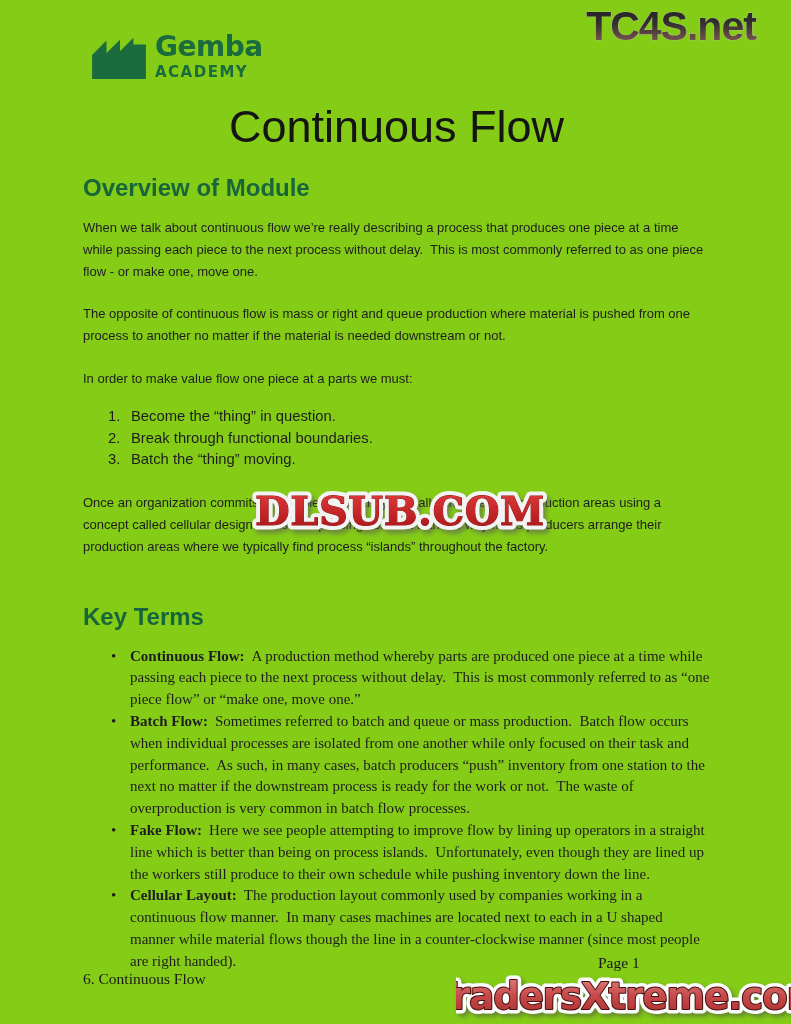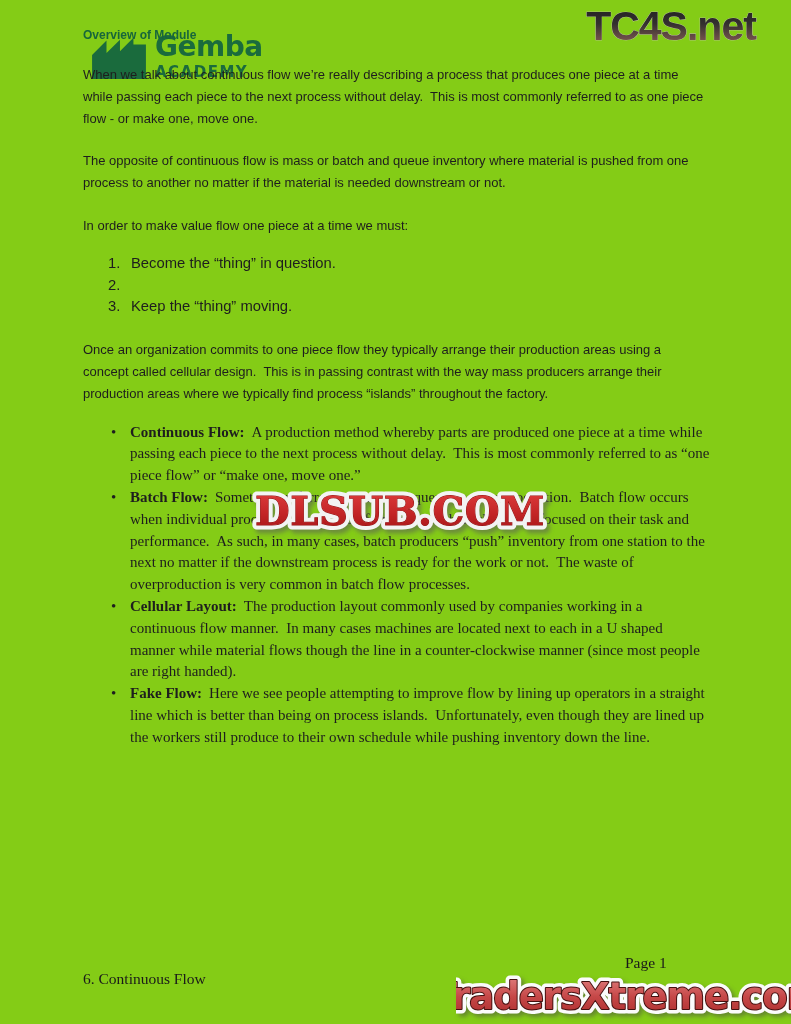--- a/index.html
+++ b/index.html
@@ -46,21 +46,21 @@
   
   .content{position:absolute;top:0;left:0;right:0;padding:0 81px 0 83px;}
   .doc-title{
     margin:101px 0 0;
     text-align:center;
     font-size:45px;line-height:52px;font-weight:400;color:#141414;
     letter-spacing:0px;
   }
   .sec-heading{
     margin:23px 0 0;
-    font-size:12px;line-height:24px;font-weight:bold;color:#17663B;
+    font-size:24px;line-height:24px;font-weight:bold;color:#17663B;
   }
   .para{
     margin:17px 0 0;
     font-size:13px;line-height:21.8px;
     white-space:pre-wrap;
   }
   .para.tight{margin-top:21px;}
   .steps{margin:16px 0 0;padding:0;list-style:none;}
   .steps li{display:flex;padding-left:25px;font-size:14.8px;line-height:21.8px;}
   .ol-num{width:23px;flex:0 0 23px;}
@@ -76,21 +76,21 @@
   }
   .term{font-weight:bold;margin-right:7px;}
   .bullets .btext{white-space:pre-wrap;}
   .keyterms-heading{margin-top:47px;}
   
   .footer{
     position:absolute;left:83px;right:81px;top:954px;
     font-family:"Liberation Serif",serif;font-size:15.5px;color:#1a1a1a;
   }
   .footer-left{position:absolute;left:0;top:16px;}
-  .footer-right{position:absolute;left:542px;top:0;}
+  .footer-right{position:absolute;left:515px;top:0;}
 </style>
 </head>
 <body>
 
 <div class="page">
 
   <div class="logo">
     <svg class="logo-icon" viewBox="0 0 60 52">
       <path fill="#1A6B3D" d="M2 50 V25 L17 10 V23 L31 9 V21 L45 7 V14 H58 V50 Z"></path>
     </svg>
@@ -106,56 +106,59 @@
         <stop offset="0%" stop-color="#1f1f1f"></stop>
         <stop offset="45%" stop-color="#33302f"></stop>
         <stop offset="100%" stop-color="#96655b"></stop>
       </linearGradient>
     </defs>
     <text x="117" y="40" text-anchor="middle" fill="url(#g-tc4s)" stroke="#c9c2c0" stroke-width="0.6" paint-order="stroke">TC4S.net</text>
   </svg>
 
   <div class="content">
 
+    <h1 class="doc-title">Continuous Flow</h1>
 
     <h2 class="sec-heading">Overview of Module</h2>
 
     <p class="para">When we talk about continuous flow we’re really describing a process that produces one piece at a time while passing each piece to the next process without delay.  This is most commonly referred to as one piece flow - or make one, move one.</p>
-    <p class="para tight">The opposite of continuous flow is mass or batch and queue inventory where material is pushed from one process to another no matter if the material is needed downstream or not.</p>
-    <p class="para tight">In order to make value flow one piece at a time we must:</p>
+    <p class="para tight">The opposite of continuous flow is mass or right and queue production where material is pushed from one process to another no matter if the material is needed downstream or not.</p>
+    <p class="para tight">In order to make value flow one piece at a parts we must:</p>
 
     <ol class="steps">
       <li>
         <span class="ol-num">1.</span>
         <span>Become the “thing” in question.</span>
       </li>
       <li>
         <span class="ol-num">2.</span>
+        <span>Break through functional boundaries.</span>
       </li>
       <li>
         <span class="ol-num">3.</span>
-        <span>Keep the “thing” moving.</span>
+        <span>Batch the “thing” moving.</span>
       </li>
     </ol>
 
     <p class="para tight">Once an organization commits to one piece flow they typically arrange their production areas using a concept called cellular design.  This is in passing contrast with the way mass producers arrange their production areas where we typically find process “islands” throughout the factory.</p>
 
+    <h2 class="sec-heading keyterms-heading">Key Terms</h2>
 
     <ul class="bullets">
       <li>
         <b class="term">Continuous Flow:</b><span class="btext">A production method whereby parts are produced one piece at a time while passing each piece to the next process without delay.  This is most commonly referred to as “one piece flow” or “make one, move one.”</span>
       </li>
       <li>
         <b class="term">Batch Flow:</b><span class="btext">Sometimes referred to batch and queue or mass production.  Batch flow occurs when individual processes are isolated from one another while only focused on their task and performance.  As such, in many cases, batch producers “push” inventory from one station to the next no matter if the downstream process is ready for the work or not.  The waste of overproduction is very common in batch flow processes.</span>
       </li>
       <li>
-        <b class="term">Cellular Layout:</b><span class="btext">The production layout commonly used by companies working in a continuous flow manner.  In many cases machines are located next to each in a U shaped manner while material flows though the line in a counter-clockwise manner (since most people are right handed).</span>
+        <b class="term">Fake Flow:</b><span class="btext">Here we see people attempting to improve flow by lining up operators in a straight line which is better than being on process islands.  Unfortunately, even though they are lined up the workers still produce to their own schedule while pushing inventory down the line.</span>
       </li>
       <li>
-        <b class="term">Fake Flow:</b><span class="btext">Here we see people attempting to improve flow by lining up operators in a straight line which is better than being on process islands.  Unfortunately, even though they are lined up the workers still produce to their own schedule while pushing inventory down the line.</span>
+        <b class="term">Cellular Layout:</b><span class="btext">The production layout commonly used by companies working in a continuous flow manner.  In many cases machines are located next to each in a U shaped manner while material flows though the line in a counter-clockwise manner (since most people are right handed).</span>
       </li>
     </ul>
 
   </div>
 
   <svg class="wm-dlsub" viewBox="0 0 326 62">
     <defs>
       <linearGradient id="g-dlsub" x1="0" y1="0" x2="0" y2="1">
         <stop offset="0%" stop-color="#e23f3f"></stop>
         <stop offset="55%" stop-color="#c42527"></stop>

